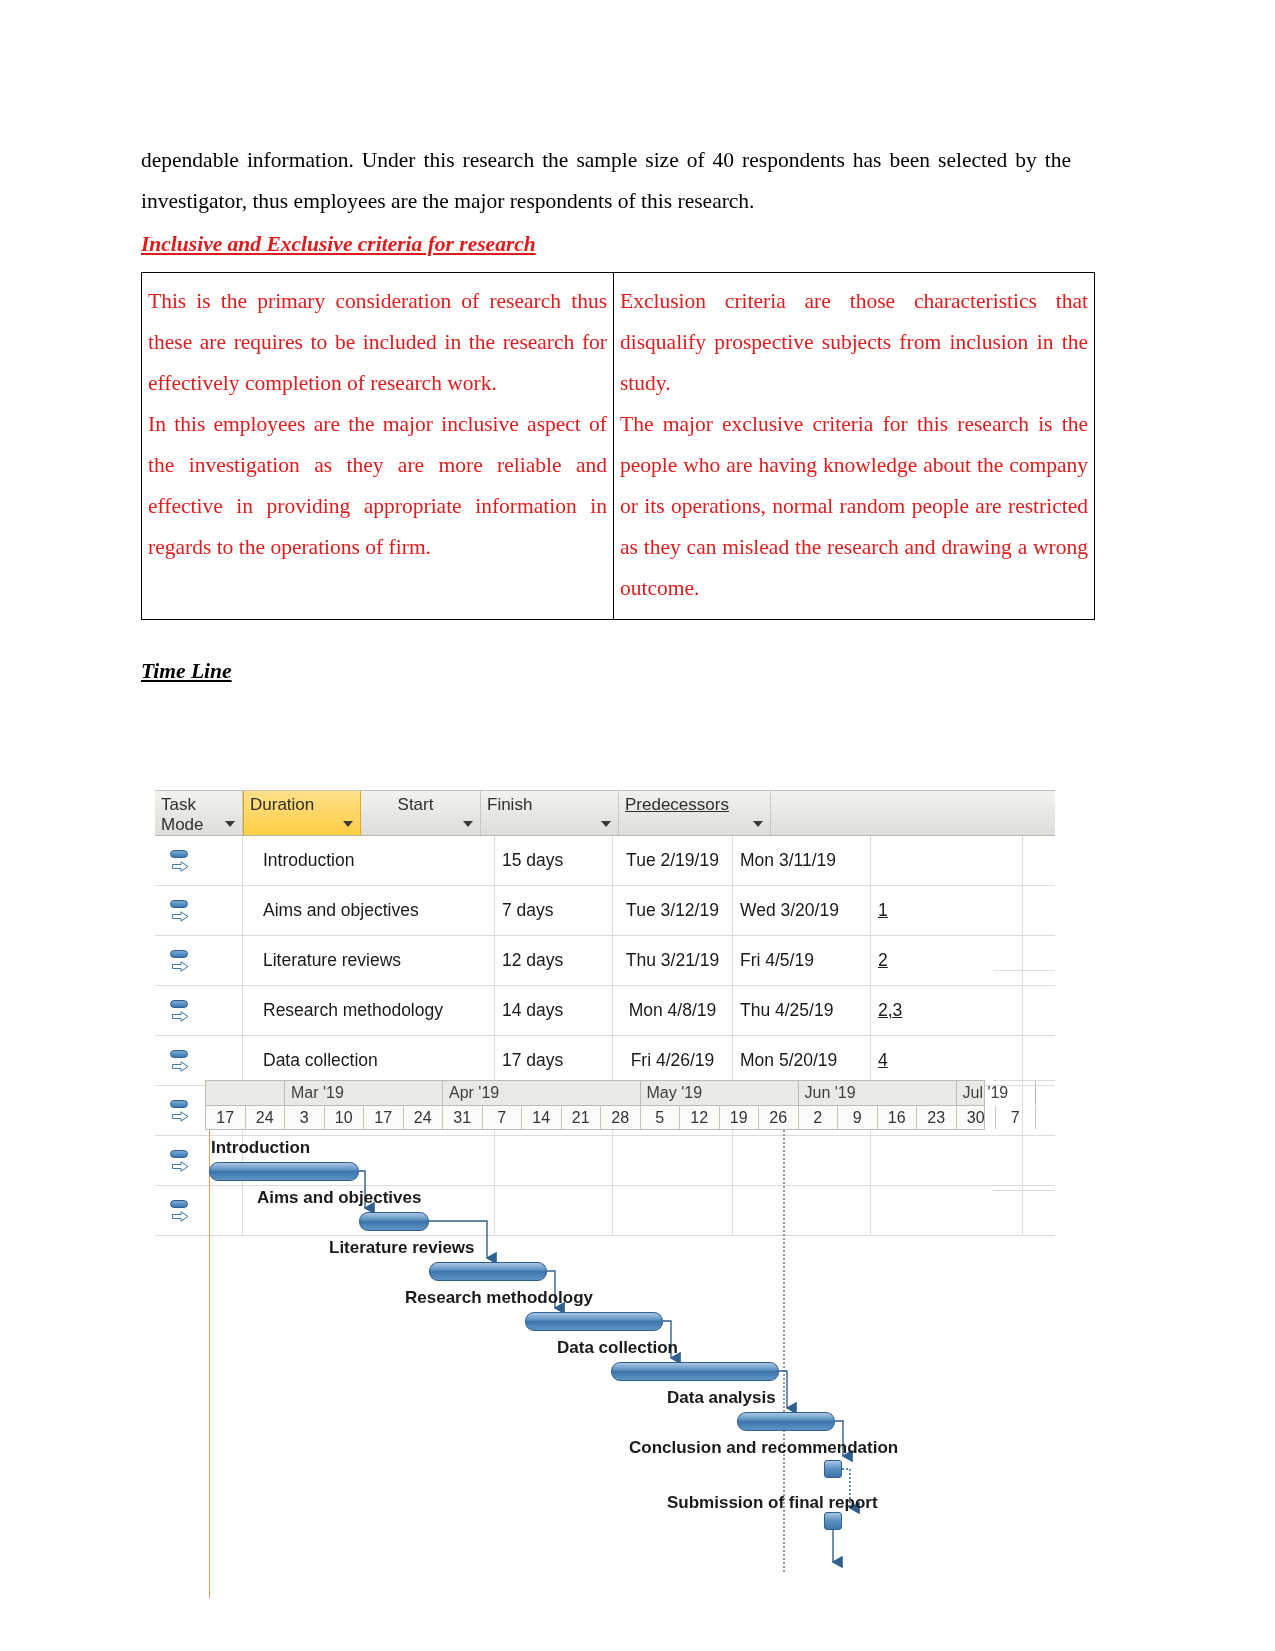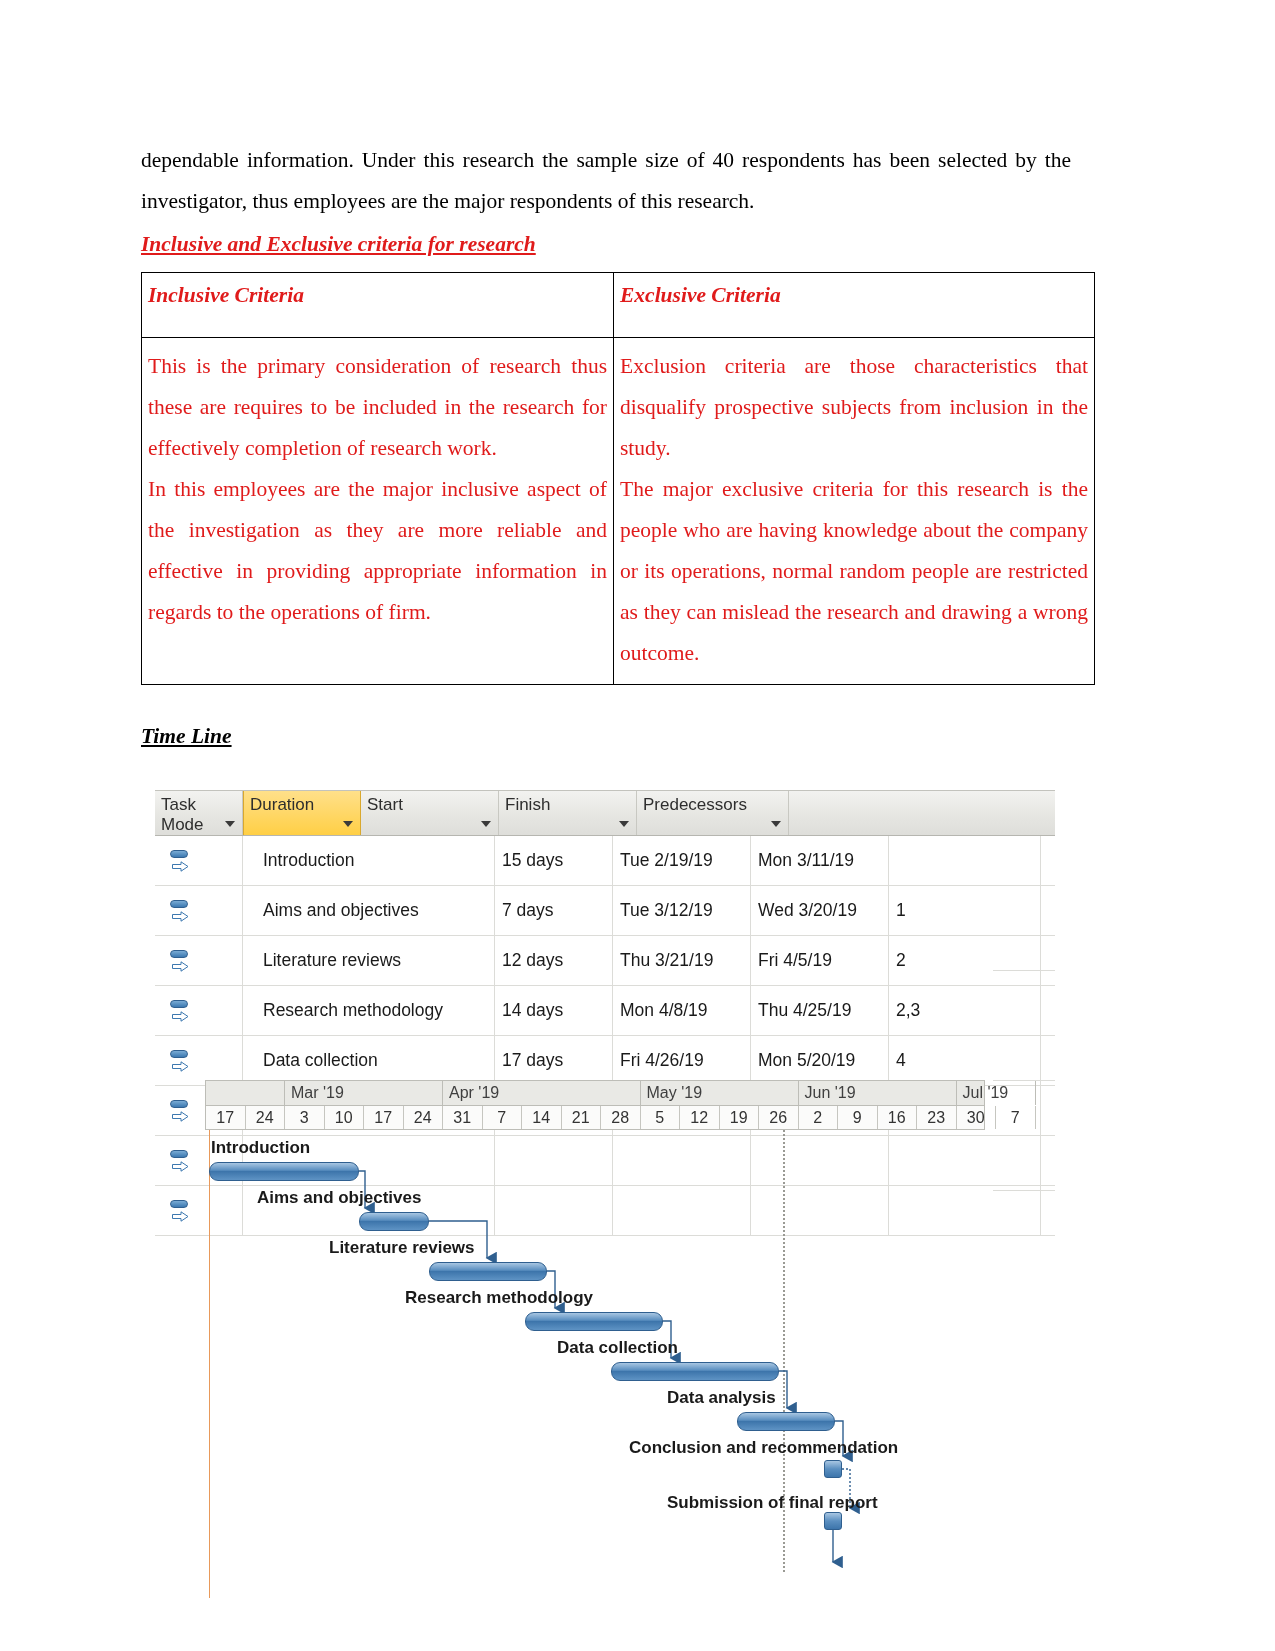--- a/index.html
+++ b/index.html
@@ -144,23 +144,23 @@
     bottom: 8px;
     width: 0; height: 0;
     border-left: 5px solid transparent;
     border-right: 5px solid transparent;
     border-top: 6px solid #3a3a3a;
   }
   
   .c-mode   { width: 88px; }
   .c-name   { width: 252px; }
   .c-dur    { width: 118px; }
-  .c-start  { width: 138px; }
+  .c-start  { width: 120px; justify-content: center; }
   .c-finish { width: 138px; }
-  .c-pred   { width: 152px; }
+  .c-pred   { width: 152px; text-decoration: underline; }
   .c-extra  { width: 14px; border-right: none !important; }
 
   .proj-row {
     display: flex;
     height: 50px;
     box-sizing: border-box;
     border-bottom: 1px solid #dcdcd8;
     background: #fff;
   }
   .proj-row .cell {
@@ -311,28 +311,20 @@
   <div class="content">
 
     <p class="para">dependable information. Under this research the sample size of 40 respondents has been selected by the investigator, thus employees are the major respondents of this research.</p>
 
     <div>
       <span class="heading-red">Inclusive and Exclusive criteria for research</span>
     </div>
 
     <table class="criteria">
       <tbody>
-          <tr>
-        <th class="col-left">
-          <span class="th-text">Inclusive Criteria</span>
-        </th>
-        <th class="col-right">
-          <span class="th-text">Exclusive Criteria</span>
-        </th>
-      </tr>
       <tr>
         <td class="col-left">
           <p class="cell-text">This is the primary consideration of research thus these are requires to be included in the research for effectively completion of research work.</p>
           <p class="cell-text">In this employees are the major inclusive aspect of the investigation as they are more reliable and effective in providing appropriate information in regards to the operations of firm.</p>
         </td>
         <td class="col-right">
           <p class="cell-text">Exclusion criteria are those characteristics that disqualify prospective subjects from inclusion in the study.</p>
           <p class="cell-text">The major exclusive criteria for this research is the people who are having knowledge about the company or its operations, normal random people are restricted as they can mislead the research and drawing a wrong outcome.</p>
         </td>
       </tr>

